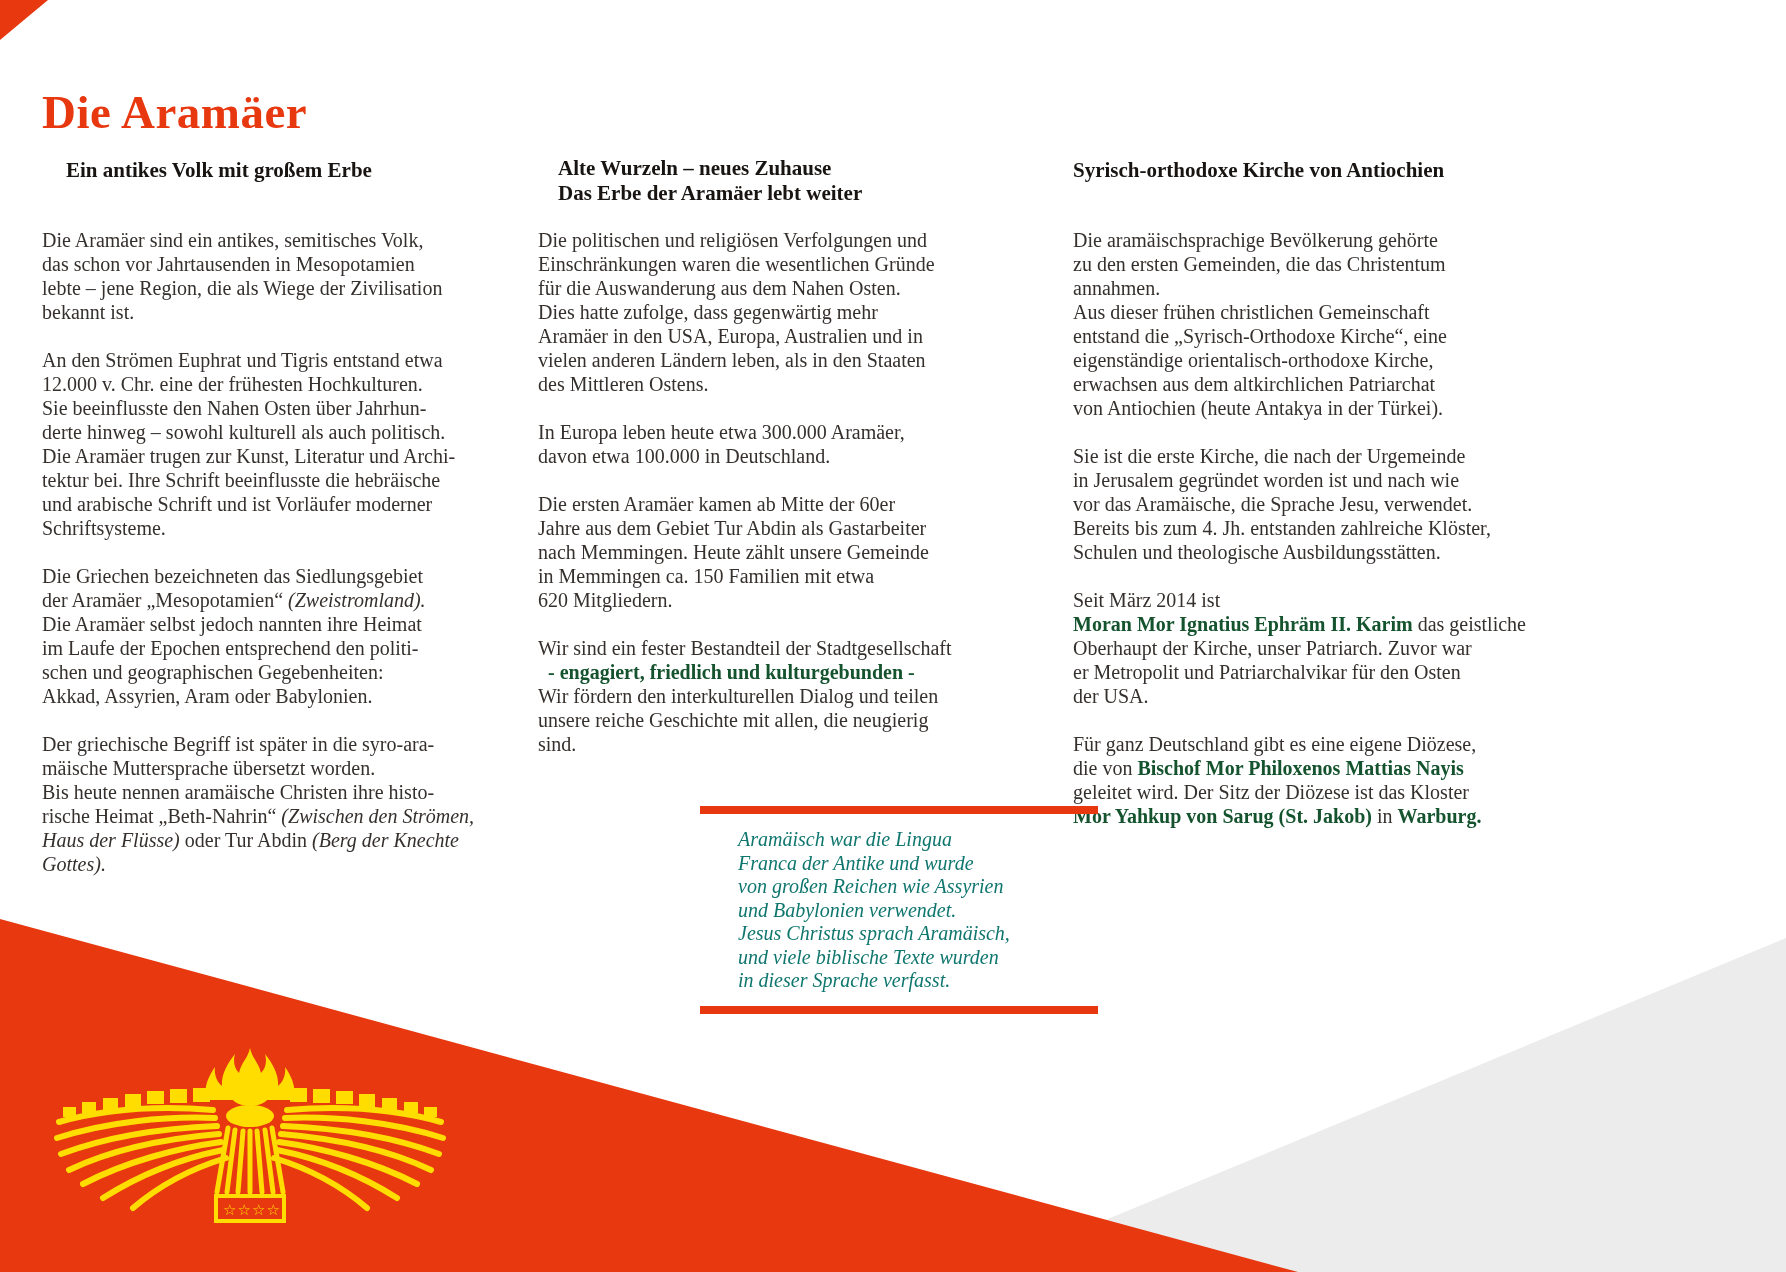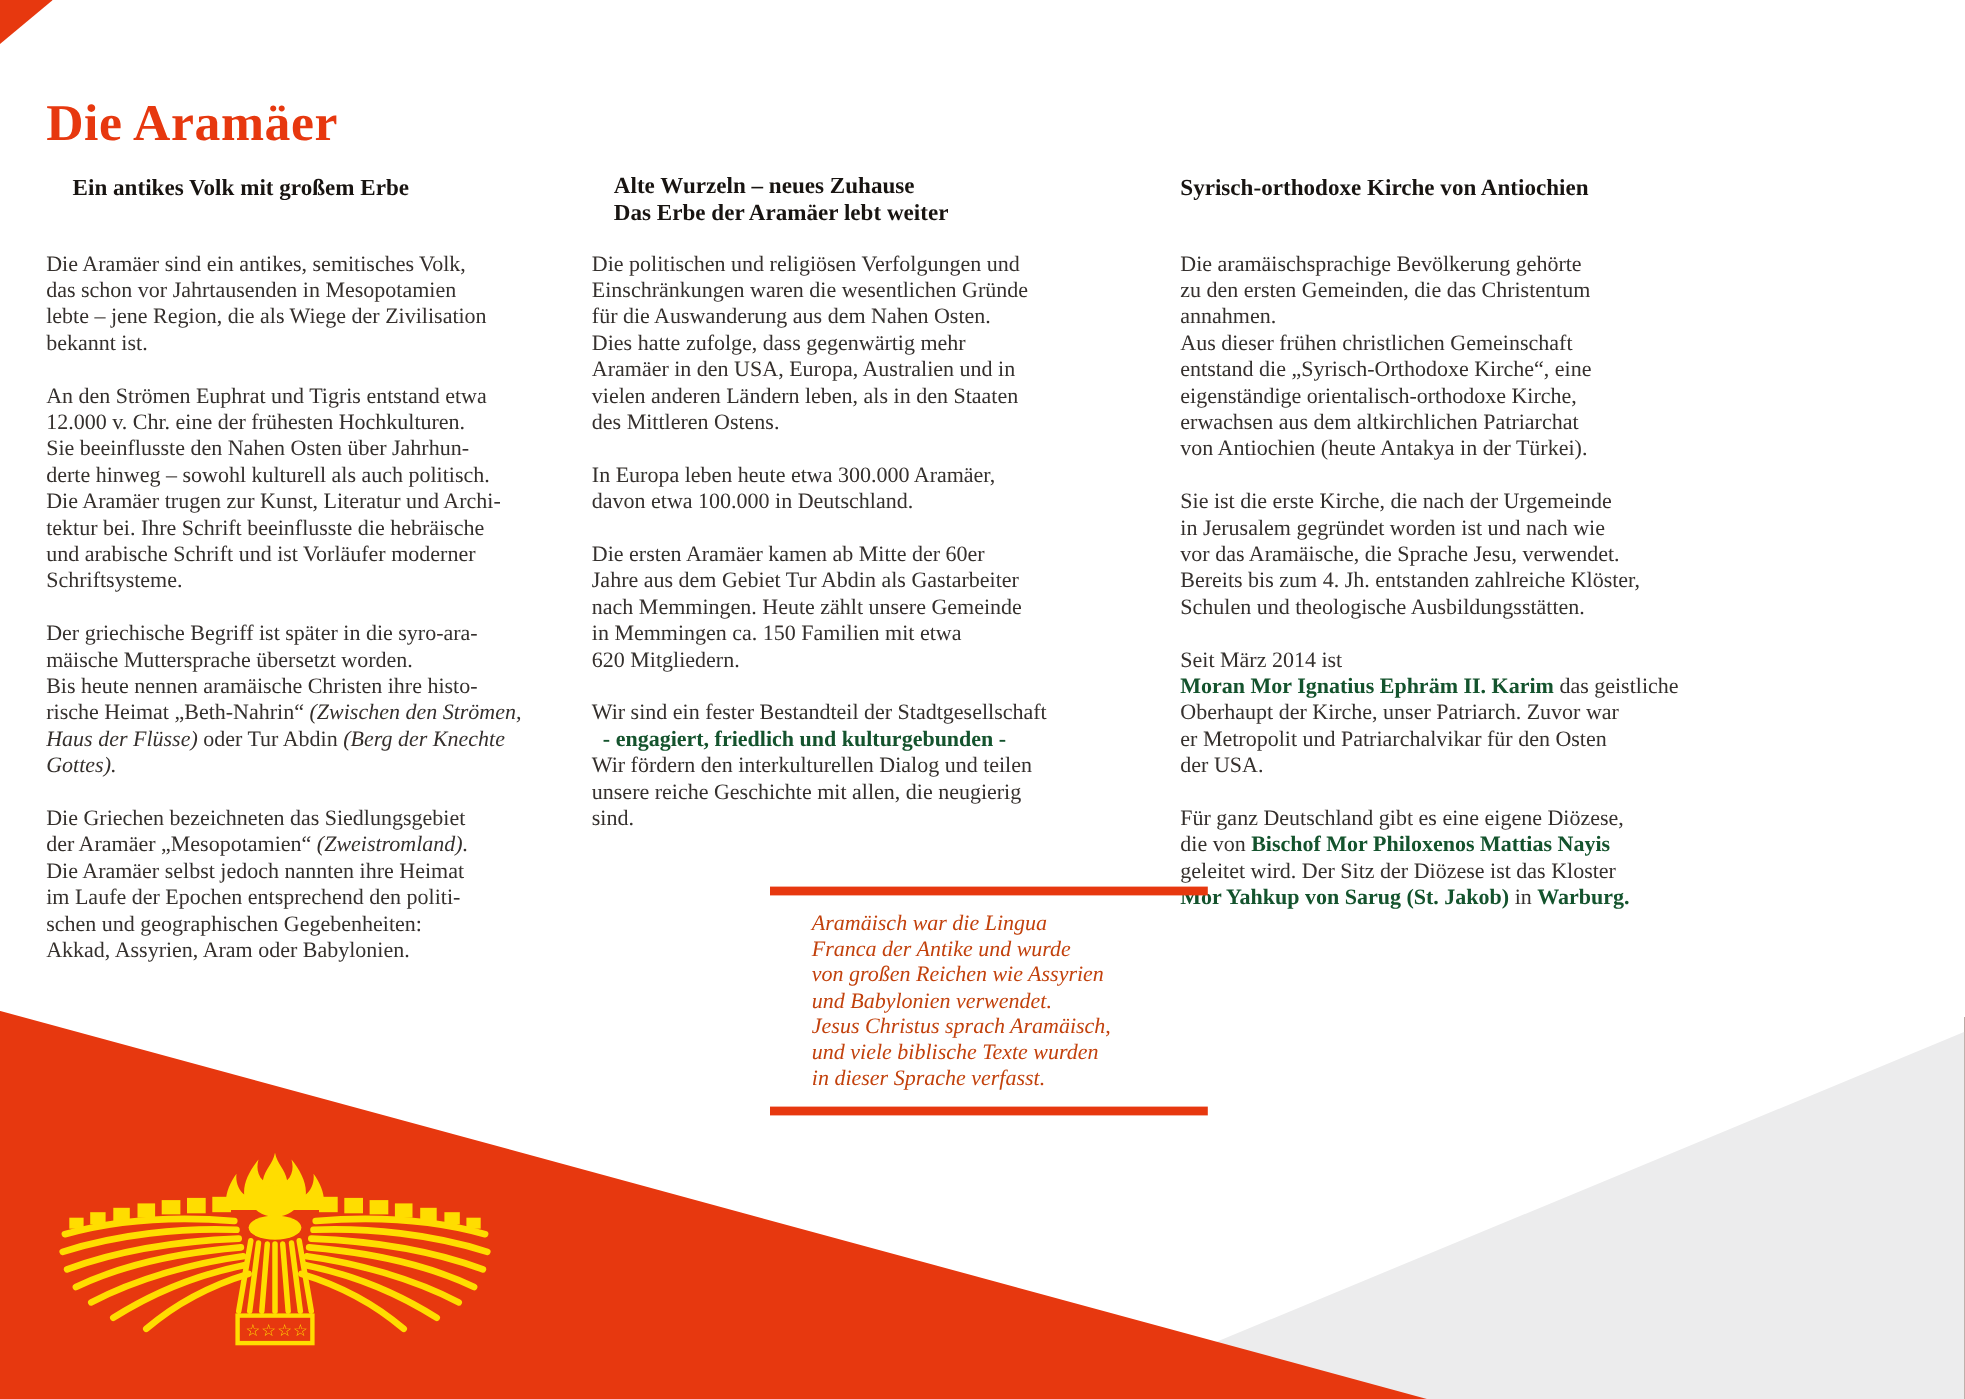--- a/index.html
+++ b/index.html
@@ -37,21 +37,21 @@
   }
   .b { font-weight:bold; color:#14532d; }
   .i { font-style:italic; }
   .quote-box {
     position:absolute; left:700px; top:806px; width:398px;
     border-top:8px solid var(--accent);
     border-bottom:8px solid var(--accent);
     box-sizing:border-box;
     padding:14px 8px 13px 38px;
     font-size:20px; line-height:23.5px; font-style:italic;
-    white-space:pre-line; color:#c2410c;
+    white-space:pre-line; color:#0f766e;
   }
   .tri-gray {
     position:absolute; inset:0; z-index:1;
     background:var(--tri-gray);
     clip-path:polygon(980px 1272px,1786px 938px,1786px 1272px);
   }
   .wedge-red {
     position:absolute; inset:0; z-index:2;
     background:var(--accent);
     clip-path:polygon(0 919px,1298px 1272px,0 1272px);
@@ -78,32 +78,32 @@
 lebte – jene Region, die als Wiege der Zivilisation
 bekannt ist.</span></p>
     <p><span>An den Strömen Euphrat und Tigris entstand etwa
 12.000 v. Chr. eine der frühesten Hochkulturen.
 Sie beeinflusste den Nahen Osten über Jahrhun-
 derte hinweg – sowohl kulturell als auch politisch.
 Die Aramäer trugen zur Kunst, Literatur und Archi-
 tektur bei. Ihre Schrift beeinflusste die hebräische
 und arabische Schrift und ist Vorläufer moderner
 Schriftsysteme.</span></p>
+    <p><span>Die Griechen bezeichneten das Siedlungsgebiet
+der Aramäer „Mesopotamien“ </span><span class="i">(Zweistromland).</span><span>
+Die Aramäer selbst jedoch nannten ihre Heimat
+im Laufe der Epochen entsprechend den politi-
+schen und geographischen Gegebenheiten:
+Akkad, Assyrien, Aram oder Babylonien.</span></p>
     <p><span>Der griechische Begriff ist später in die syro-ara-
 mäische Muttersprache übersetzt worden.
 Bis heute nennen aramäische Christen ihre histo-
 rische Heimat „Beth-Nahrin“ </span><span class="i">(Zwischen den Strömen,
 Haus der Flüsse)</span><span> oder Tur Abdin </span><span class="i">(Berg der Knechte
 Gottes).</span></p>
-    <p><span>Die Griechen bezeichneten das Siedlungsgebiet
-der Aramäer „Mesopotamien“ </span><span class="i">(Zweistromland).</span><span>
-Die Aramäer selbst jedoch nannten ihre Heimat
-im Laufe der Epochen entsprechend den politi-
-schen und geographischen Gegebenheiten:
-Akkad, Assyrien, Aram oder Babylonien.</span></p>
   </div>
 
   <div class="col-body" id="col2-body">
     <p><span>Die politischen und religiösen Verfolgungen und
 Einschränkungen waren die wesentlichen Gründe
 für die Auswanderung aus dem Nahen Osten.
 Dies hatte zufolge, dass gegenwärtig mehr
 Aramäer in den USA, Europa, Australien und in
 vielen anderen Ländern leben, als in den Staaten
 des Mittleren Ostens.</span></p>

